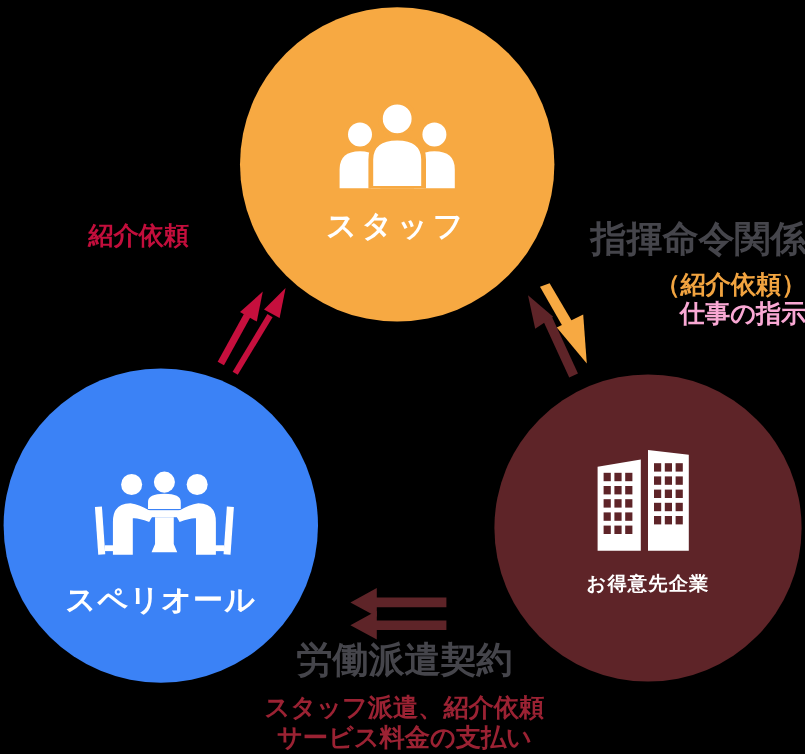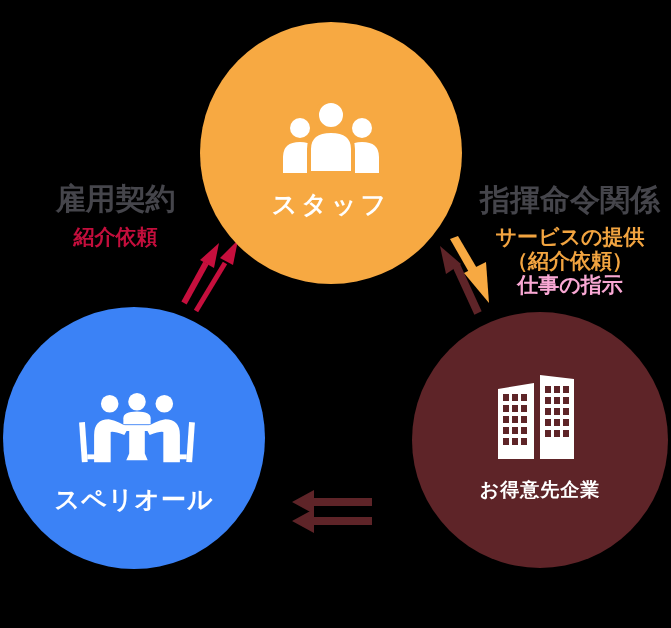--- a/index.html
+++ b/index.html
@@ -1,39 +1,39 @@
 <!DOCTYPE html>
 <html><head>
 <meta charset="utf-8">
 <style>
   html,body{margin:0;padding:0;background:#000;}
   .canvas{
     position:relative;width:671px;height:628px;background:#000;overflow:hidden;
     font-family:"DejaVu Serif","Liberation Serif",serif;font-weight:bold;
   }
   .node{position:absolute;border-radius:50%;}
-  .node-staff{left:200px;top:22px;width:262px;height:262px;background:#F7A942;}
+  .node-staff{left:200px;top:6px;width:262px;height:262px;background:#F7A942;}
   .node-superior{left:3px;top:307px;width:262px;height:262px;background:#3b82f6;}
   .node-client{left:412px;top:312px;width:256px;height:256px;background:#5E2428;}
   .node-icon{position:absolute;}
   .staff-icon{left:75px;top:79px;}
   .meeting-icon{left:74px;top:85px;}
   .buildings-icon{left:85px;top:58px;}
   .node-label{
     position:absolute;left:0;width:100%;text-align:center;color:#fff;
     font-size:25px;letter-spacing:2px;white-space:nowrap;
   }
   .node-staff .node-label{top:166px;letter-spacing:4px;}
   .node-superior .node-label{top:176px;letter-spacing:1px;}
-  .node-client .node-label{top:165px;font-size:19px;letter-spacing:1px;}
+  .node-client .node-label{top:165px;font-size:16px;letter-spacing:1px;}
   .rel{position:absolute;text-align:center;white-space:nowrap;}
   .rel-title{font-size:30px;line-height:32px;color:#45454B;margin-bottom:9px;}
   .rel-line{font-size:21px;line-height:25px;}
   .rel-left{left:18px;top:183px;width:195px;}
-  .rel-right{left:468px;top:184px;width:204px;}
+  .rel-right{left:468px;top:184px;width:204px;text-align:right;}
   .rel-right .rel-line{line-height:24px;}
   .rel-bottom{left:187px;top:535px;width:300px;}
   .rel-bottom .rel-title{margin-bottom:10px;}
   .txt-red{color:#C30E3C;}
   .txt-darkred{color:#9B2233;}
   .txt-orange{color:#F2A440;}
   .txt-maroon{color:#f9a8d4;}
   .arrows{position:absolute;left:0;top:0;width:671px;height:628px;}
 </style>
 </head>
@@ -139,25 +139,28 @@
           <rect x="66" y="49" width="6" height="7"></rect>
         <rect x="48" y="60" width="6" height="7"></rect>
           <rect x="57" y="60" width="6" height="7"></rect>
           <rect x="66" y="60" width="6" height="7"></rect>
       </g>
     </svg>
     <div class="node-label">お得意先企業</div>
   </div>
 
   <div class="rel rel-left">
-    <div class="rel-title">雇用契約</div>
     <div class="rel-line txt-red">紹介依頼</div>
   </div>
 
   <div class="rel rel-right">
     <div class="rel-title">指揮命令関係</div>
-    <div class="rel-line txt-orange">サービスの提供</div>
     <div class="rel-line txt-orange">（紹介依頼）</div>
     <div class="rel-line txt-maroon">仕事の指示</div>
   </div>
 
+  <div class="rel rel-bottom">
+    <div class="rel-title">労働派遣契約</div>
+    <div class="rel-line txt-darkred">スタッフ派遣、紹介依頼</div>
+    <div class="rel-line txt-darkred">サービス料金の支払い</div>
+  </div>
 
 </div>
 
 </body></html>

